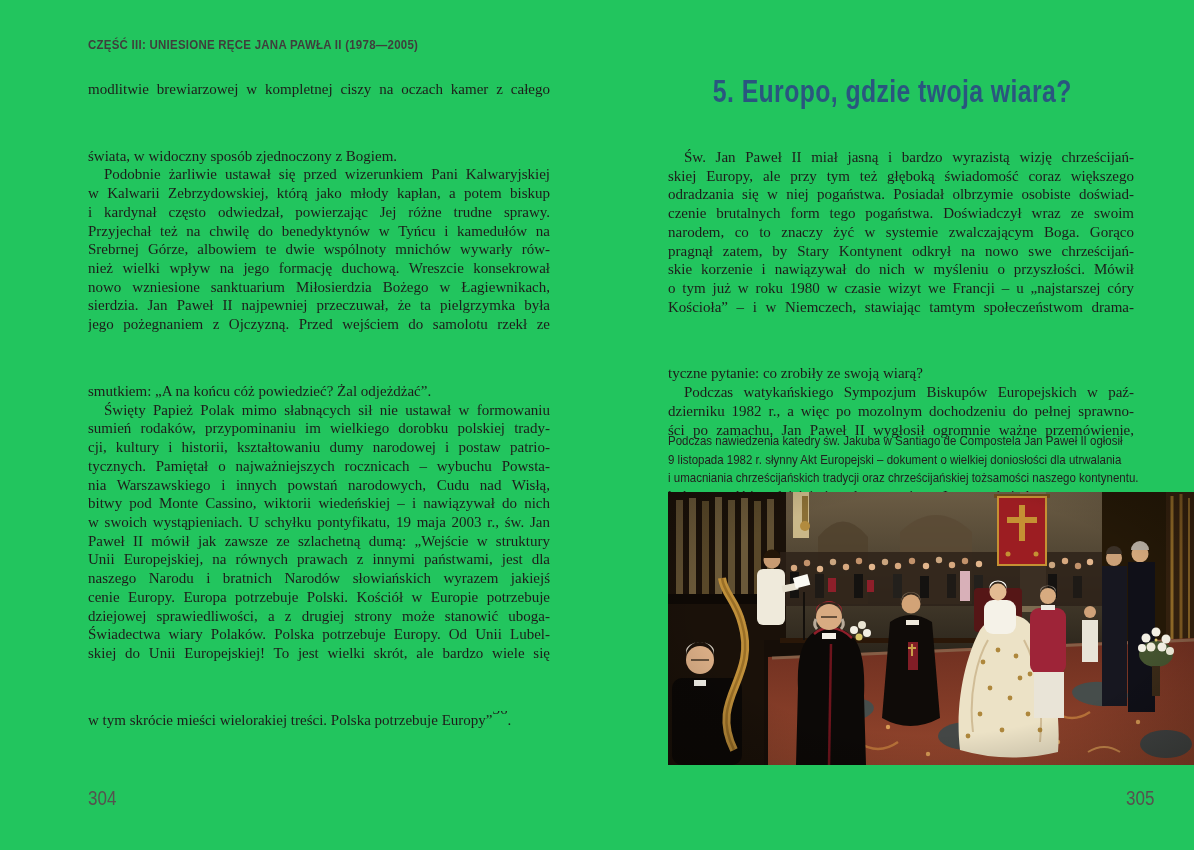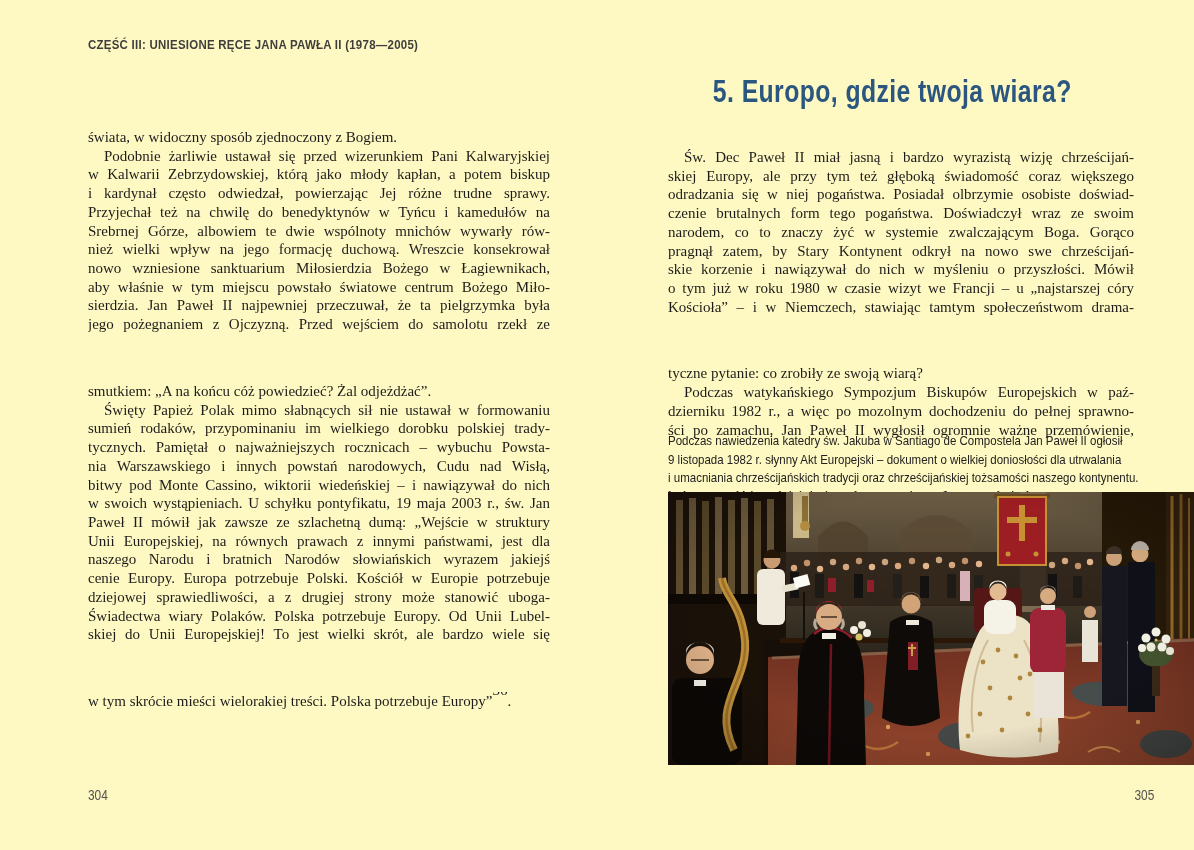--- a/index.html
+++ b/index.html
@@ -1,24 +1,24 @@
 <!DOCTYPE html>
 <html><head>
 <meta charset="utf-8">
 <style>
   html,body{margin:0;padding:0;}
   body{background:#ffffff;font-family:"Liberation Sans",sans-serif;}
-  #spread{position:relative;width:1194px;height:850px;background:#fef9c3;overflow:hidden;}
+  #spread{position:relative;width:1194px;height:850px;background:#22c55e;overflow:hidden;}
 
   .cond{display:inline-block;transform:scaleX(.85);transform-origin:0 50%;font-family:"Liberation Sans",sans-serif;}
   .cond-r{display:inline-block;transform:scaleX(.85);transform-origin:100% 50%;font-family:"Liberation Sans",sans-serif;}
 
   .running-header{position:absolute;left:88px;top:37px;font-weight:700;font-size:13.5px;letter-spacing:.3px;color:#3f3e3c;white-space:nowrap;}
 
-  .pagenum{position:absolute;top:787px;font-size:14px;color:#55524e;}
+  .pagenum{position:absolute;top:787px;font-size:20px;color:#55524e;}
   #pn-left{left:88px;}
   #pn-right{left:1092px;width:62px;text-align:right;}
 
   .column{position:absolute;font-family:"Liberation Serif",serif;color:#1e1c1a;}
   #left-col{left:88px;top:80px;width:462px;}
   #right-col{left:668px;top:148px;width:466px;}
   .para{margin:0;}
   .tline{font-size:15px;line-height:18.72px;height:18.72px;overflow:hidden;
          text-align:justify;text-align-last:justify;white-space:normal;}
   .tline.lastline{text-align-last:left;margin-top:48px;}
@@ -40,38 +40,39 @@
 <body>
 
 <div id="spread">
 
   <div class="running-header">
     <span class="cond">CZĘŚĆ III: UNIESIONE RĘCE JANA PAWŁA II (1978—2005)</span>
   </div>
 
   <div class="column" id="left-col">
       <div class="para">
+        <div class="tline">modlitwie brewiarzowej w kompletnej ciszy na oczach kamer z całego</div>
         <div class="tline lastline">świata, w widoczny sposób zjednoczony z Bogiem.</div>
       </div>
       <div class="para">
         <div class="tline indent">Podobnie żarliwie ustawał się przed wizerunkiem Pani Kalwaryjskiej</div>
         <div class="tline">w Kalwarii Zebrzydowskiej, którą jako młody kapłan, a potem biskup</div>
         <div class="tline">i kardynał często odwiedzał, powierzając Jej różne trudne sprawy.</div>
         <div class="tline">Przyjechał też na chwilę do benedyktynów w Tyńcu i kamedułów na</div>
         <div class="tline">Srebrnej Górze, albowiem te dwie wspólnoty mnichów wywarły rów-</div>
         <div class="tline">nież wielki wpływ na jego formację duchową. Wreszcie konsekrował</div>
         <div class="tline">nowo wzniesione sanktuarium Miłosierdzia Bożego w Łagiewnikach,</div>
-        <div class="tline">aby właśnie w tym miejscu powstało światowe centrum Bożego Miło-</div>
         <div class="tline">sierdzia. Jan Paweł II najpewniej przeczuwał, że ta pielgrzymka była</div>
         <div class="tline">jego pożegnaniem z Ojczyzną. Przed wejściem do samolotu rzekł ze</div>
         <div class="tline lastline">smutkiem: „A na końcu cóż powiedzieć? Żal odjeżdżać”.</div>
       </div>
       <div class="para">
         <div class="tline indent">Święty Papież Polak mimo słabnących sił nie ustawał w formowaniu</div>
         <div class="tline">sumień rodaków, przypominaniu im wielkiego dorobku polskiej trady-</div>
+        <div class="tline">cji, kultury i historii, kształtowaniu dumy narodowej i postaw patrio-</div>
         <div class="tline">tycznych. Pamiętał o najważniejszych rocznicach – wybuchu Powsta-</div>
         <div class="tline">nia Warszawskiego i innych powstań narodowych, Cudu nad Wisłą,</div>
         <div class="tline">bitwy pod Monte Cassino, wiktorii wiedeńskiej – i nawiązywał do nich</div>
         <div class="tline">w swoich wystąpieniach. U schyłku pontyfikatu, 19 maja 2003 r., św. Jan</div>
         <div class="tline">Paweł II mówił jak zawsze ze szlachetną dumą: „Wejście w struktury</div>
         <div class="tline">Unii Europejskiej, na równych prawach z innymi państwami, jest dla</div>
         <div class="tline">naszego Narodu i bratnich Narodów słowiańskich wyrazem jakiejś</div>
         <div class="tline">cenie Europy. Europa potrzebuje Polski. Kościół w Europie potrzebuje</div>
         <div class="tline">dziejowej sprawiedliwości, a z drugiej strony może stanowić uboga-</div>
         <div class="tline">Świadectwa wiary Polaków. Polska potrzebuje Europy. Od Unii Lubel-</div>
@@ -83,21 +84,21 @@
   <div class="pagenum" id="pn-left">
     <span class="cond">304</span>
   </div>
 
   <div class="chapter-heading">
     <span class="cond2">5. Europo, gdzie twoja wiara?</span>
   </div>
 
   <div class="column" id="right-col">
       <div class="para">
-        <div class="tline indent">Św. Dec Paweł II miał jasną i bardzo wyrazistą wizję chrześcijań-</div>
+        <div class="tline indent">Św. Jan Paweł II miał jasną i bardzo wyrazistą wizję chrześcijań-</div>
         <div class="tline">skiej Europy, ale przy tym też głęboką świadomość coraz większego</div>
         <div class="tline">odradzania się w niej pogaństwa. Posiadał olbrzymie osobiste doświad-</div>
         <div class="tline">czenie brutalnych form tego pogaństwa. Doświadczył wraz ze swoim</div>
         <div class="tline">narodem, co to znaczy żyć w systemie zwalczającym Boga. Gorąco</div>
         <div class="tline">pragnął zatem, by Stary Kontynent odkrył na nowo swe chrześcijań-</div>
         <div class="tline">skie korzenie i nawiązywał do nich w myśleniu o przyszłości. Mówił</div>
         <div class="tline">o tym już w roku 1980 w czasie wizyt we Francji – u „najstarszej córy</div>
         <div class="tline">Kościoła” – i w Niemczech, stawiając tamtym społeczeństwom drama-</div>
         <div class="tline lastline">tyczne pytanie: co zrobiły ze swoją wiarą?</div>
       </div>

